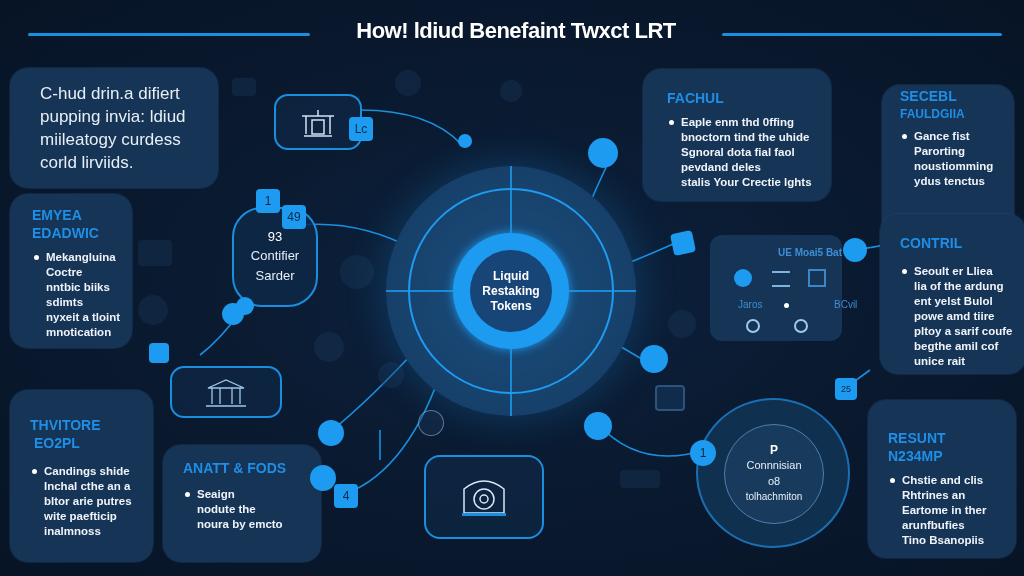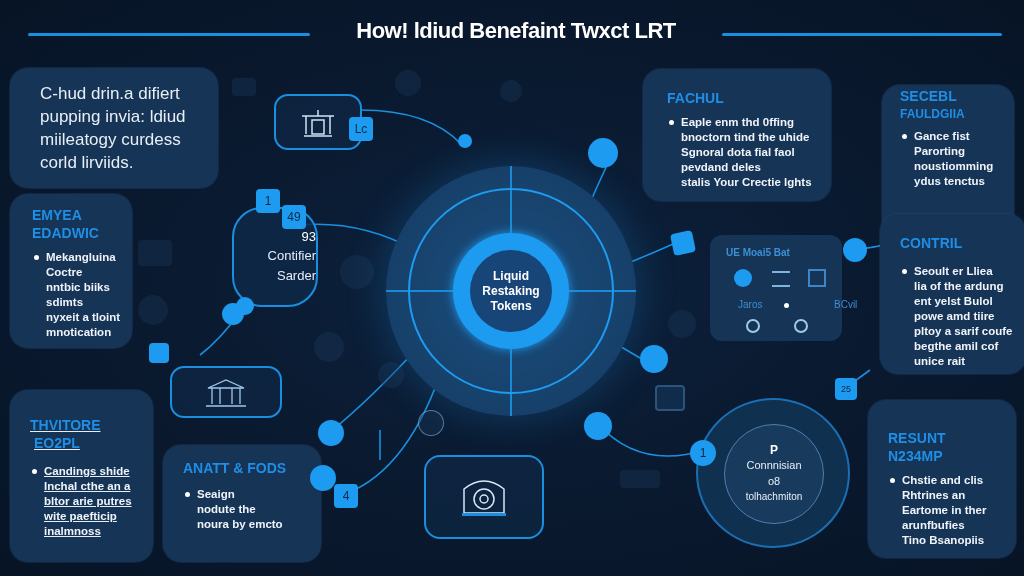--- a/index.html
+++ b/index.html
@@ -105,21 +105,21 @@
   <div class="bullet">
     <div>Mekangluina</div>
     <div>Coctre</div>
     <div>nntbic biiks</div>
     <div>sdimts</div>
     <div>nyxeit a tloint</div>
     <div>mnotication</div>
   </div>
 </div>
 
-<div class="panel" style="left:10px;top:390px;width:143px;height:172px;padding:26px 0 0 20px;text-decoration:underline;">
+<div class="panel" style="left:10px;top:390px;width:143px;height:172px;padding:26px 0 0 20px;">
   <div class="heading">THVITORE</div>
   <div class="heading" style="margin-bottom:12px;padding-left:4px;">EO2PL</div>
   <div class="bullet">
     <div>Candings shide</div>
     <div>Inchal cthe an a</div>
     <div>bltor arie putres</div>
     <div>wite paefticip</div>
     <div>inalmnoss</div>
   </div>
 </div>
@@ -196,21 +196,21 @@
   <svg width="40" height="30" viewBox="0 0 40 30" style="position:absolute;left:22px;top:12px;">
     <g fill="none" stroke="#cfe3f5" stroke-width="1.5">
       <path d="M4 8 L36 8 M8 8 L8 26 M32 8 L32 26 M14 12 L26 12 L26 26 L14 26 Z M6 28 L34 28"></path>
       <path d="M20 2 L20 8"></path>
     </g>
   </svg>
 </div>
 <div class="node-sq" style="left:349px;top:117px;">Lc</div>
 <div class="node-ci" style="left:458px;top:134px;width:14px;height:14px;"></div>
 
-<div style="position:absolute;left:232px;top:207px;width:86px;height:100px;border:2px solid #1a8fe0;border-radius:30px;background:rgba(14,40,70,0.85);display:flex;flex-direction:column;align-items:flex-end;justify-content:center;">
+<div style="position:absolute;left:232px;top:207px;width:86px;height:100px;border:2px solid #1a8fe0;border-radius:30px;background:rgba(14,40,70,0.85);display:flex;flex-direction:column;align-items:center;justify-content:center;">
   <div style="font-size:13px;color:#fff;line-height:18px;">93</div>
   <div style="font-size:13px;color:#e6eef8;line-height:20px;">Contifier</div>
   <div style="font-size:13px;color:#e6eef8;line-height:20px;">Sarder</div>
 </div>
 <div class="node-sq" style="left:256px;top:189px;">1</div>
 <div class="node-sq" style="left:282px;top:205px;">49</div>
 <div class="node-ci" style="left:222px;top:303px;width:22px;height:22px;"></div>
 <div class="node-ci" style="left:236px;top:297px;width:18px;height:18px;"></div>
 <div class="node-sq" style="left:149px;top:343px;width:20px;height:20px;"></div>
 
@@ -236,21 +236,21 @@
     </g>
     <rect x="4" y="38" width="44" height="3" fill="#1a8fe0"></rect>
   </svg>
 </div>
 
 <div class="node-ci" style="left:588px;top:138px;width:30px;height:30px;"></div>
 <div class="node-sq" style="left:672px;top:232px;width:22px;height:22px;transform:rotate(-12deg);"></div>
 <div class="node-ci" style="left:843px;top:238px;width:24px;height:24px;"></div>
 
 <div style="position:absolute;left:710px;top:235px;width:132px;height:106px;background:#163456;border-radius:12px;">
-  <div style="position:absolute;left:0;top:12px;width:132px;text-align:left;font-size:10px;color:#3c8fd4;font-weight:bold;margin-left:16px;">UE Moai5 Bat</div>
+  <div style="position:absolute;left:0;top:12px;width:132px;text-align:right;font-size:10px;color:#3c8fd4;font-weight:bold;">UE Moai5 Bat</div>
   <div class="node-ci" style="left:24px;top:34px;width:18px;height:18px;"></div>
   <div style="position:absolute;left:62px;top:36px;width:18px;height:16px;border-top:2px solid #7fb4e0;border-bottom:2px solid #7fb4e0;"></div>
   <div style="position:absolute;left:98px;top:34px;width:18px;height:18px;border:2px solid #3d87c8;"></div>
   <div style="position:absolute;left:28px;top:64px;font-size:10px;color:#3c8fd4;">Jaros</div>
   <div style="position:absolute;left:74px;top:68px;width:5px;height:5px;border-radius:50%;background:#fff;"></div>
   <div style="position:absolute;left:88px;top:64px;font-size:10px;color:#3c8fd4;margin-left:36px;">BCvil</div>
   <div style="position:absolute;left:36px;top:84px;width:14px;height:14px;border-radius:50%;border:2px solid #9fc8ec;"></div>
   <div style="position:absolute;left:84px;top:84px;width:14px;height:14px;border-radius:50%;border:2px solid #9fc8ec;"></div>
 </div>
 

